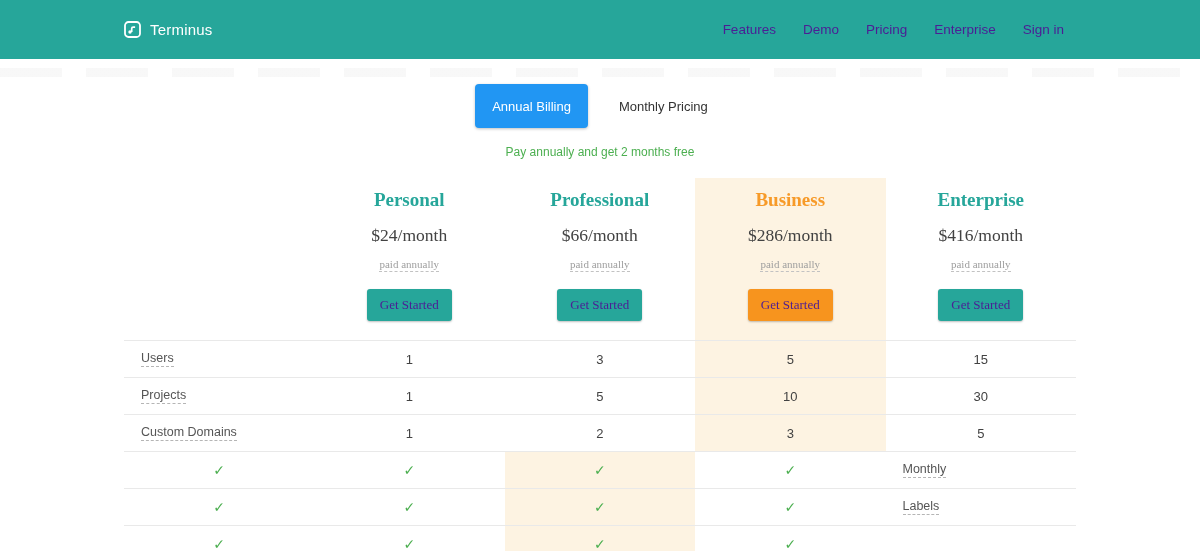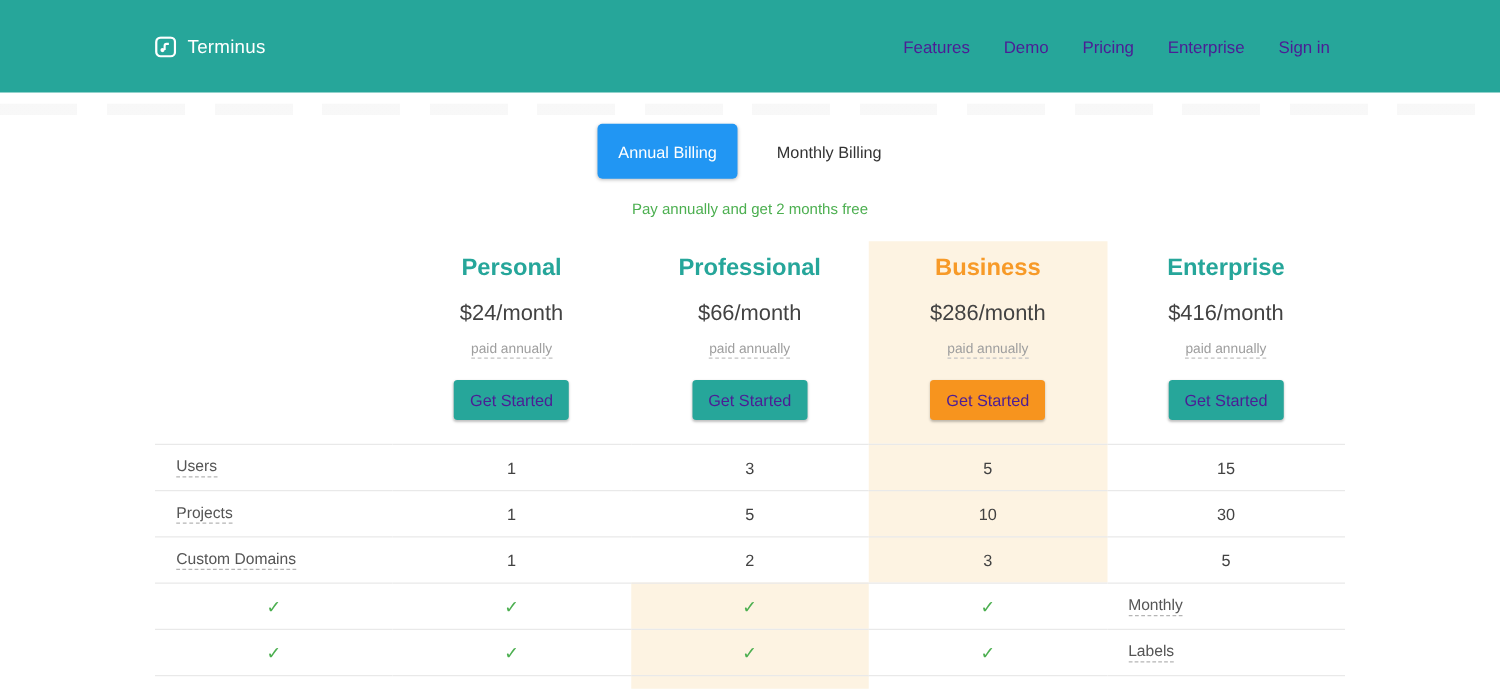--- a/index.html
+++ b/index.html
@@ -1,20 +1,20 @@
 <!DOCTYPE html>
 <html><head>
 <meta charset="utf-8">
 <style>
   * { margin:0; padding:0; box-sizing:border-box; }
   html,body { width:1200px; height:551px; overflow:hidden; background:#fff;
     font-family:"Liberation Sans","DejaVu Sans",sans-serif; }
 
   
-  .topbar { height:74px; background:#26a69a; display:flex; align-items:center; }
+  .topbar { height:59px; background:#26a69a; display:flex; align-items:center; }
   .topbar-inner { width:952px; margin:0 auto; display:flex; align-items:center; }
   .brand { display:flex; align-items:center; gap:9px; cursor:pointer; }
   .brand-name { color:#fff; font-size:15px; letter-spacing:.2px; }
   .nav { margin-left:auto; display:flex; align-items:center; gap:27px; padding-right:12px; }
   .nav-item { color:#4c1d95; font-size:13.5px; cursor:pointer;text-align:center; }
 
   
   .artifact-strip { height:9px; margin-top:9px; opacity:.55;
     background:repeating-linear-gradient(90deg,#f2f2f2 0 62px,transparent 62px 86px); }
 
@@ -22,21 +22,21 @@
   .toggle-row { display:flex; justify-content:center; align-items:center; margin-top:7px; }
   .toggle-btn { height:44px; padding:0 17px; border:none; border-radius:4px;
     font-size:13px; font-family:inherit; cursor:pointer; }
   .toggle-btn.active { background:#2196f3; color:#fff; box-shadow:0 1px 3px rgba(0,0,0,.25); }
   .toggle-btn.inactive { background:#fff; color:#333; margin-left:14px; }
   .promo { text-align:center; color:#4caf50; font-size:12px; margin-top:17px; }
 
   
   .pricing { width:952px; margin:19px auto 0; display:grid;
     grid-template-columns:190px repeat(4,1fr); }
-  .plan-cell { height:162px; text-align:center; padding-top:11px; }
+  .plan-cell { height:162px; text-align:center; padding-top:11px;font-family:Liberation Serif, serif; }
   .plan-cell.hl { background:#fdf3e2; }
   .plan-name { font-size:19px; font-weight:bold; color:#26a69a; }
   .plan-name.orange { color:#f79a28; }
   .plan-price { font-size:17.5px; color:#424242; margin-top:14px; }
   .plan-note { display:inline-block; font-size:11px; color:#9e9e9e; margin-top:12px;
     border-bottom:1px dashed #c2c2c2; padding-bottom:1px; cursor:help; }
   .cta { display:block; margin:17px auto 0; height:32px; padding:0 13px; border:none;
     border-radius:3px; background:#26a69a; color:#4c1d95; font-size:13px;
     font-family:inherit; cursor:pointer; box-shadow:0 1px 2px rgba(0,0,0,.25); }
   .cta.orange { background:#f7941e; }
@@ -72,21 +72,21 @@
       <span class="nav-item">Enterprise</span>
       <span class="nav-item">Sign in</span>
     </div>
   </div>
 </div>
 
 <div class="artifact-strip"></div>
 
 <div class="toggle-row">
   <button class="toggle-btn active">Annual Billing</button>
-  <button class="toggle-btn inactive">Monthly Billing</button>
+  <button class="toggle-btn inactive">Monthly Pricing</button>
 </div>
 <div class="promo">Pay annually and get 2 months free</div>
 
 <div class="pricing">
 
   <div class="plan-cell"></div>
 
   <div class="plan-cell">
     <div class="plan-name">Personal</div>
     <div class="plan-price">$24/month</div>

